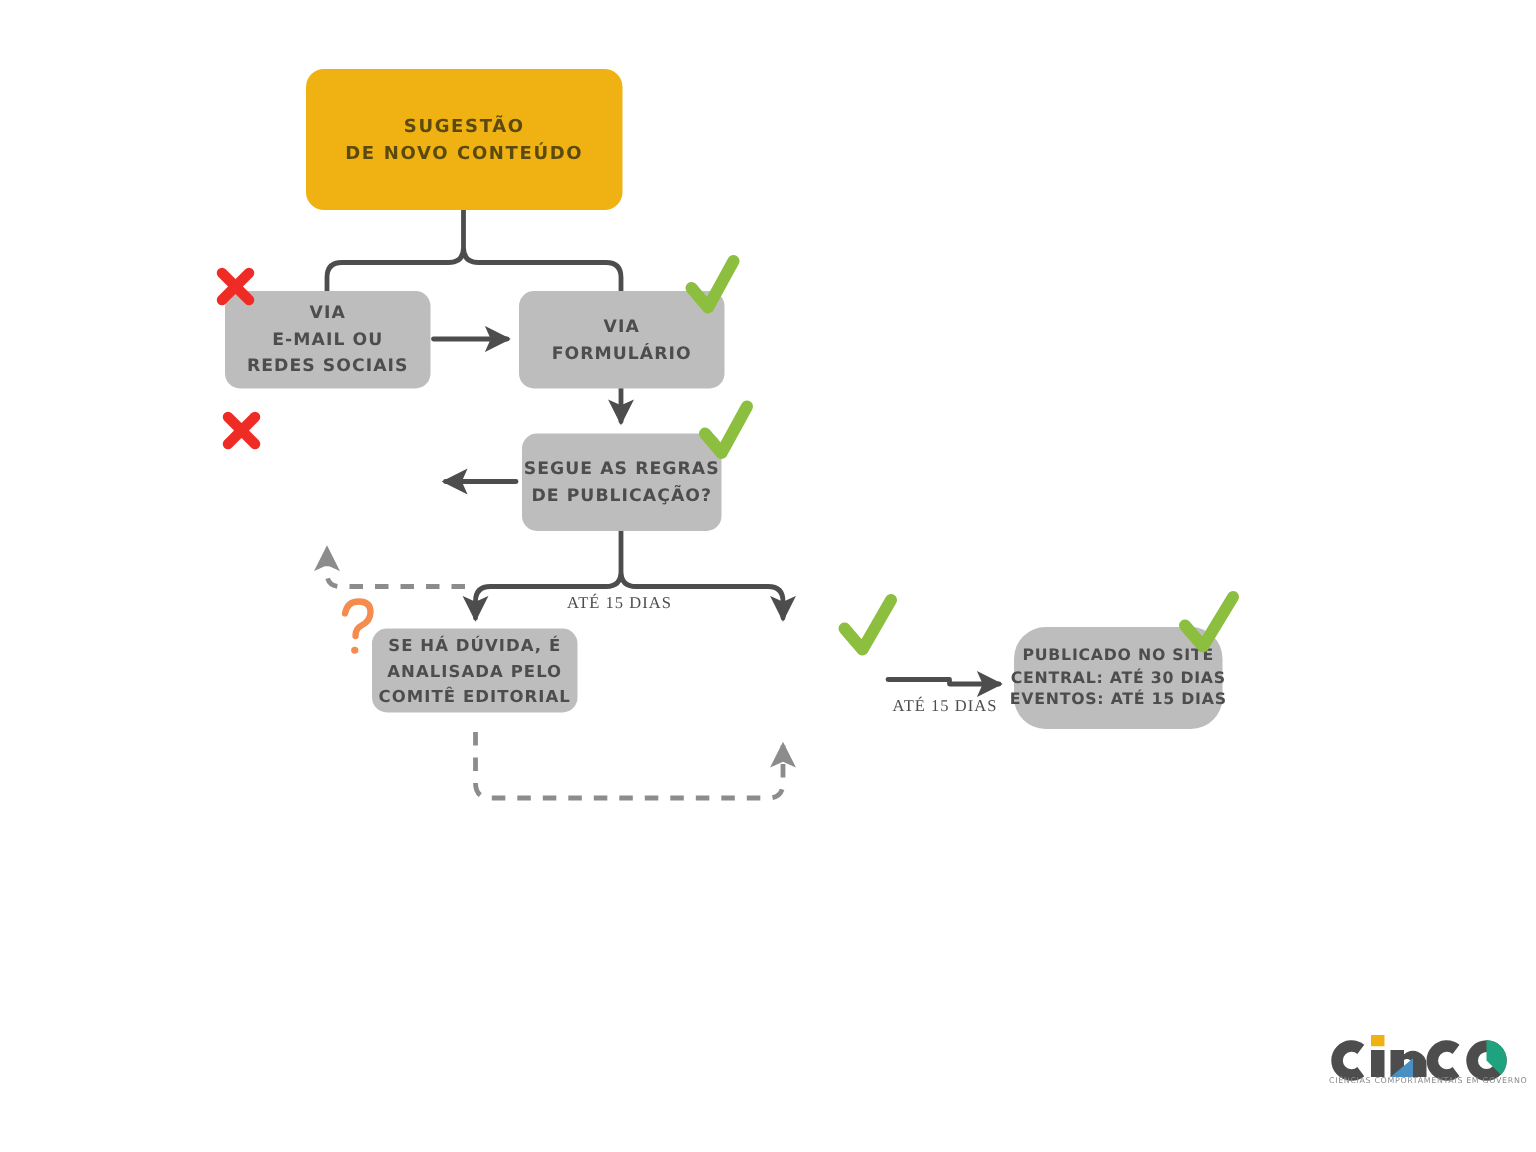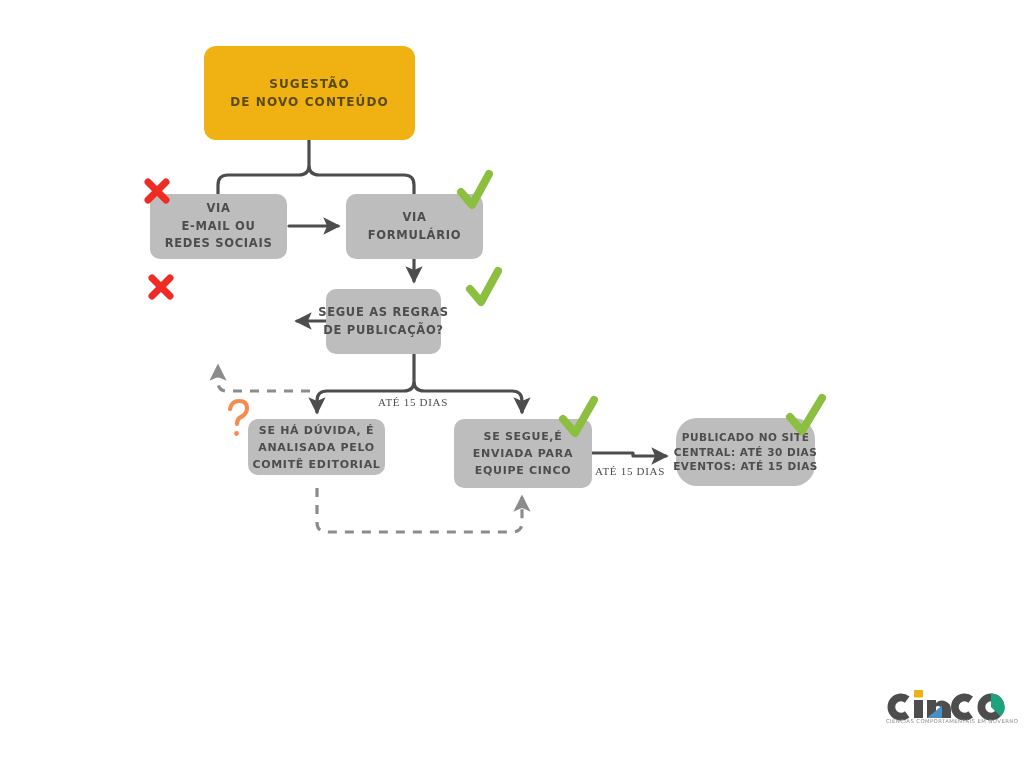--- a/index.html
+++ b/index.html
@@ -58,21 +58,21 @@
   }
   .node.gray {
     background: #BDBDBD;
     color: #4d4d4d;
   }
   
   #node-suggestion { left: 204px; top: 46px;  width: 211px; height: 94px; }
   #node-email      { left: 150px; top: 194px; width: 137px; height: 65px; }
   #node-form       { left: 346px; top: 194px; width: 137px; height: 65px; }
   #node-archived   { left: 150px; top: 289px; width: 137px; height: 65px; }
-  #node-rules      { left: 326px; top: 289px; width: 115px; height: 65px; }
+  #node-rules      { left: 348px; top: 289px; width: 133px; height: 65px; }
   #node-doubt      { left: 248px; top: 419px; width: 137px; height: 56px; }
   #node-team       { left: 454px; top: 419px; width: 138px; height: 69px; }
   #node-published  { left: 676px; top: 418px; width: 139px; height: 68px; border-radius: 21px; }
   #node-published .line { font-size: 10.5px; letter-spacing: 0.5px; padding: 2px 0; }
   #node-doubt .line, #node-team .line { font-size: 11px; }
   .edge-label {
     position: absolute;
     color: #4d4d4d;
     font-family: Liberation Serif, serif;
     font-size: 11px;
@@ -167,25 +167,20 @@
     <span class="line">Segue as regras</span>
     <span class="line">de publicação?</span>
   </div>
 
   <div class="node gray" id="node-doubt">
     <span class="line">Se há dúvida, é</span>
     <span class="line">analisada pelo</span>
     <span class="line">comitê editorial</span>
   </div>
 
-  <div class="node gray" id="node-team">
-    <span class="line">Se segue,é</span>
-    <span class="line">enviada para</span>
-    <span class="line">equipe cinco</span>
-  </div>
 
   <div class="node gray" id="node-published">
     <span class="line">Publicado no site</span>
     <span class="line">Central: até 30 dias</span>
     <span class="line">Eventos: até 15 dias</span>
   </div>
 
   <div class="edge-label" id="label-ate15-mid">Até 15 dias</div>
   <div class="edge-label" id="label-ate15-right">Até 15 dias</div>
 

